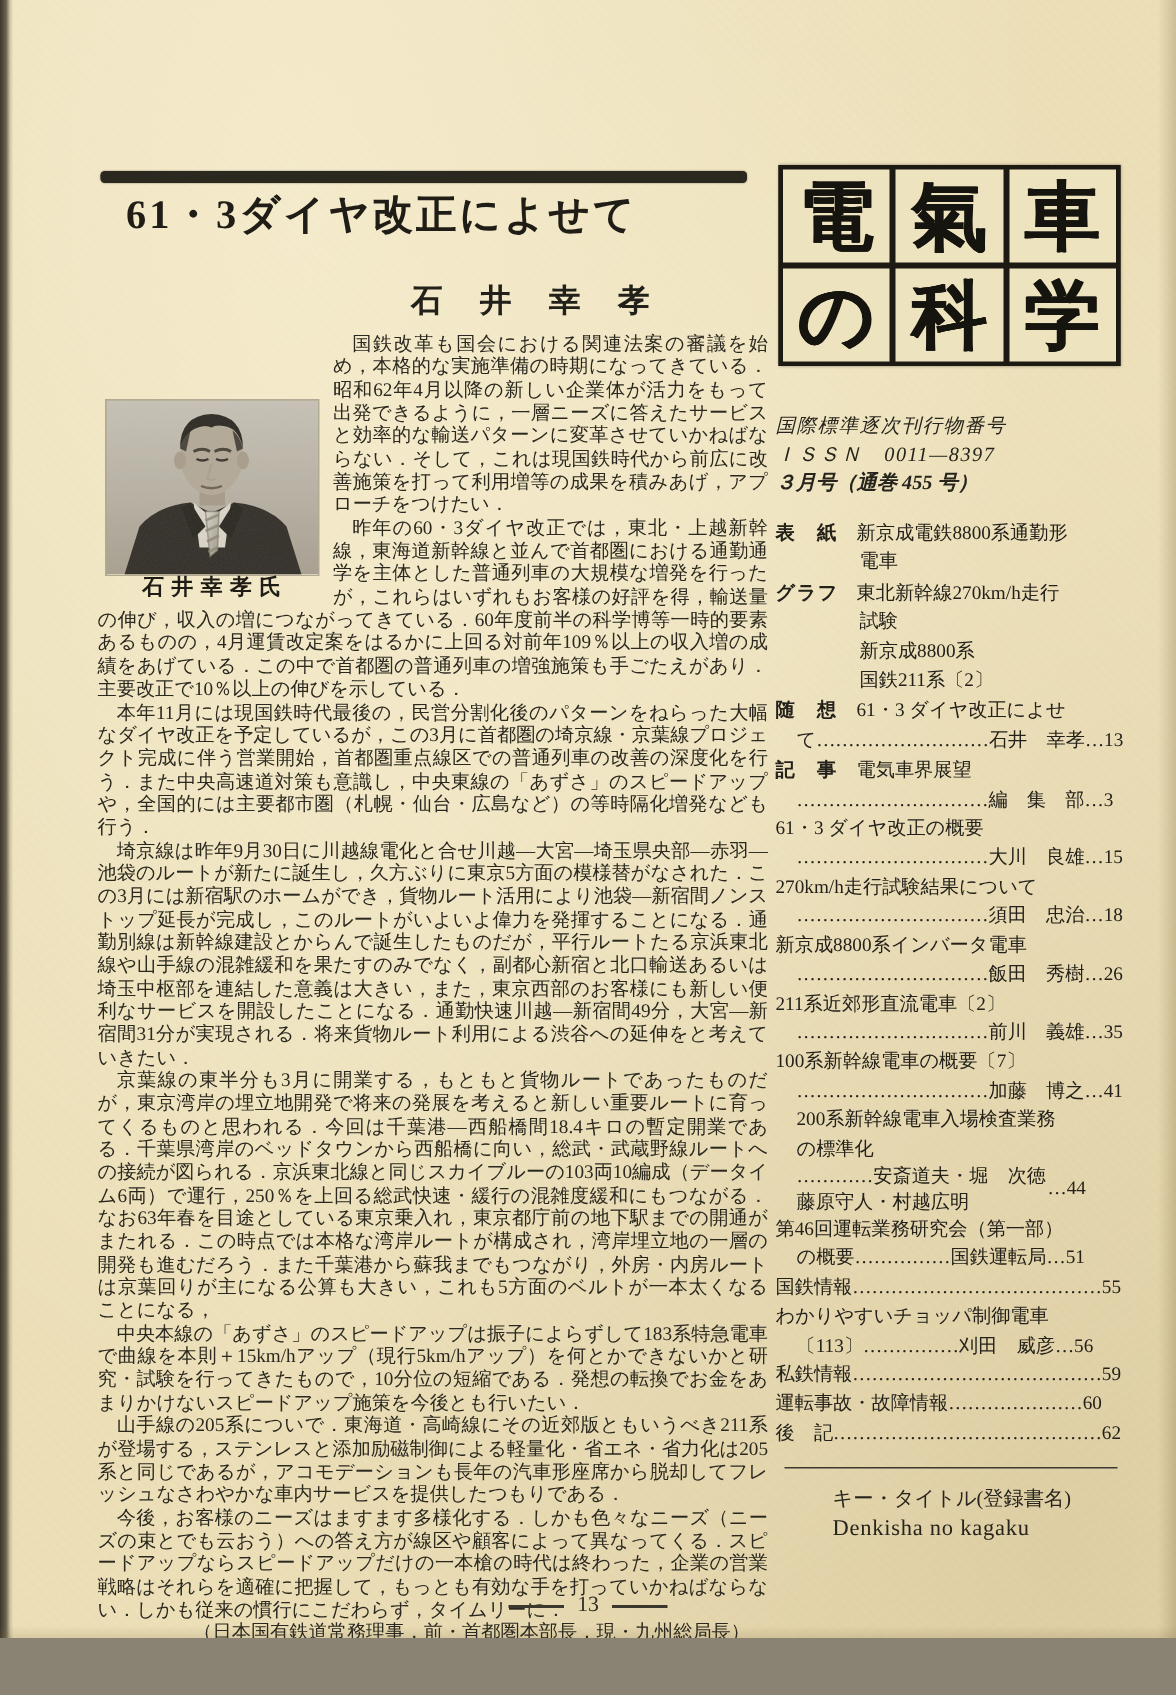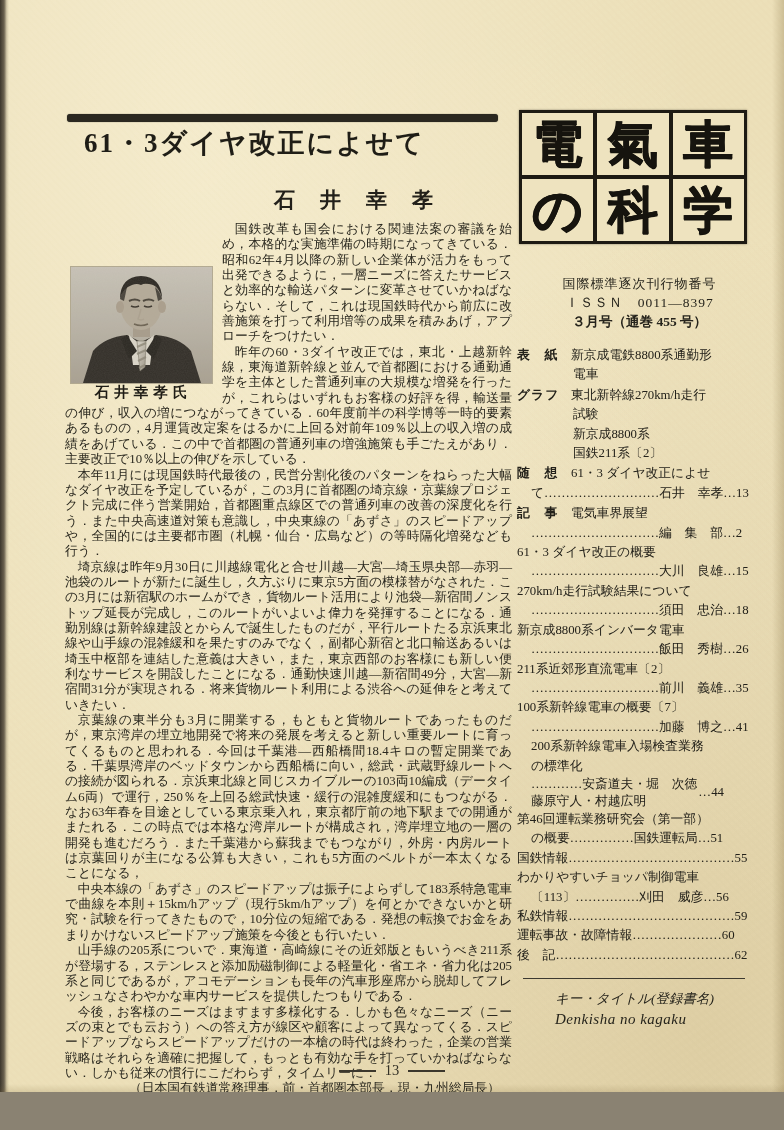--- a/index.html
+++ b/index.html
@@ -51,36 +51,36 @@
   .pageno .dash{display:inline-block;width:37px;height:2px;background:#3b372c;}
 
   
   .right-col{position:absolute;left:517px;top:110px;width:245px;}
   .logo{display:grid;grid-template-columns:repeat(3,1fr);grid-auto-rows:62px;
     gap:4px;background:#1d1a13;border:3px solid #1d1a13;width:222px;margin-left:2px;
     box-shadow:0 0 2px rgba(40,35,25,.5);}
   .logo-cell{background:#eee3bf;display:flex;align-items:center;justify-content:center;
     font-size:50px;font-weight:900;color:#16140e;line-height:1;
     text-shadow:0.5px 0 #16140e, -0.5px 0 #16140e, 0 0.5px #16140e;}
-  .issn-block{margin-top:30px;text-align:center;line-height:19px;color:#26241c;}
+  .issn-block{margin-top:30px;text-align:left;line-height:19px;color:#26241c;font-style:italic;}
   .issn-label{font-size:13px;letter-spacing:1px;}
   .issn-number{font-size:13.5px;letter-spacing:1px;}
   .issue-line{font-size:13.5px;font-weight:bold;}
 
   .toc{margin-top:14px;font-size:12.8px;line-height:19.4px;color:#23211a;}
   .toc-line{white-space:nowrap;}
   .toc-cat{font-family:"Liberation Sans",sans-serif;font-weight:bold;
     display:inline-block;width:54px;letter-spacing:1px;}
   .ind-label{padding-left:56px;}
   .ind-small{padding-left:14px;}
   .toc-group{display:flex;align-items:center;}
   .toc-group-lines{padding-left:14px;line-height:17px;}
   .toc-group-page{margin-left:1px;}
   .toc-rule{margin-top:13px;margin-left:6px;width:222px;height:1px;background:#3c3930;}
-  .key-title{margin-top:10px;padding-left:38px;line-height:20px;color:#26241c;font-style:italic;}
+  .key-title{margin-top:10px;padding-left:38px;line-height:20px;color:#26241c;}
   .key-title-label{font-size:13.5px;}
   .key-title-roman{font-size:15px;letter-spacing:.5px;}
 </style>
 </head>
 <body>
 
 <div class="page">
   <div class="texture"></div>
   <div class="edge-left"></div>
   <div class="edge-right"></div>
@@ -180,21 +180,21 @@
     <div class="toc" id="toc">
         <div class="toc-line"><span class="toc-cat">表　紙</span><span>新京成電鉄8800系通勤形</span></div>
         <div class="toc-line ind-label"><span>電車</span></div>
         <div class="toc-line"><span class="toc-cat">グラフ</span><span>東北新幹線270km/h走行</span></div>
         <div class="toc-line ind-label"><span>試験</span></div>
         <div class="toc-line ind-label"><span>新京成8800系</span></div>
         <div class="toc-line ind-label"><span>国鉄211系〔2〕</span></div>
         <div class="toc-line"><span class="toc-cat">随　想</span><span>61・3 ダイヤ改正によせ</span></div>
         <div class="toc-line ind-small"><span>て………………………石井　幸孝…13</span></div>
         <div class="toc-line"><span class="toc-cat">記　事</span><span>電気車界展望</span></div>
-        <div class="toc-line ind-small"><span>…………………………編　集　部…2</span></div>
+        <div class="toc-line ind-small"><span>…………………………編　集　部…3</span></div>
         <div class="toc-line"><span>61・3 ダイヤ改正の概要</span></div>
         <div class="toc-line ind-small"><span>…………………………大川　良雄…15</span></div>
         <div class="toc-line"><span>270km/h走行試験結果について</span></div>
         <div class="toc-line ind-small"><span>…………………………須田　忠治…18</span></div>
         <div class="toc-line"><span>新京成8800系インバータ電車</span></div>
         <div class="toc-line ind-small"><span>…………………………飯田　秀樹…26</span></div>
         <div class="toc-line"><span>211系近郊形直流電車〔2〕</span></div>
         <div class="toc-line ind-small"><span>…………………………前川　義雄…35</span></div>
         <div class="toc-line"><span>100系新幹線電車の概要〔7〕</span></div>
         <div class="toc-line ind-small"><span>…………………………加藤　博之…41</span></div>

